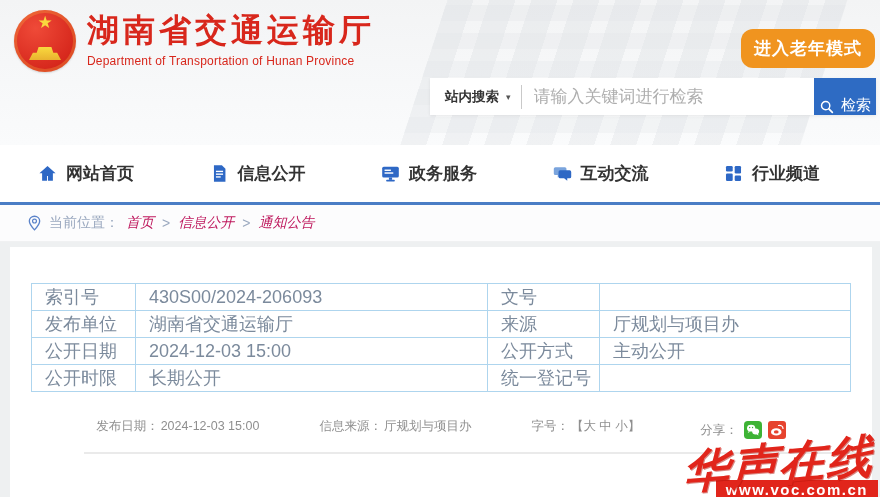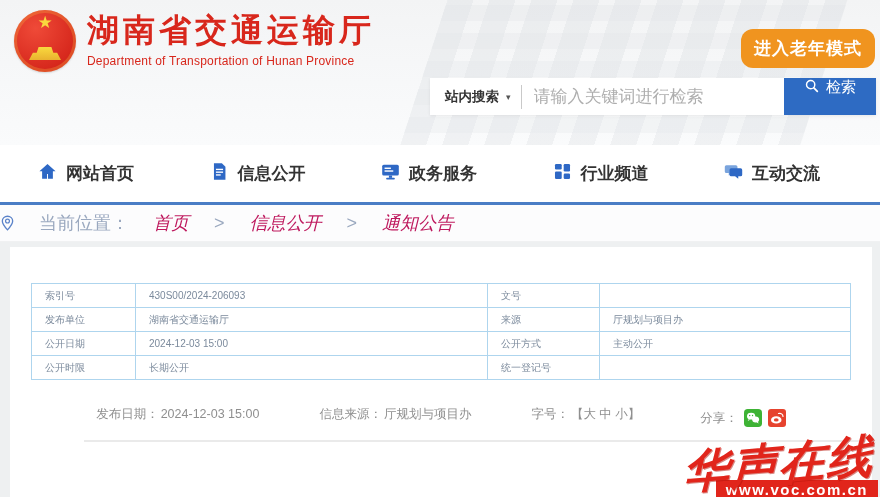--- a/index.html
+++ b/index.html
@@ -46,48 +46,48 @@
     position:absolute; left:430px; right:4px; top:78px; height:37px;
     background:#fff; display:flex; align-items:center;
     box-shadow:0 1px 3px rgba(0,0,0,.08);
   }
   .search-scope { display:flex; align-items:center; gap:7px; padding:0 10px 0 15px; font-size:13.5px; font-weight:bold; color:#333; cursor:pointer; white-space:nowrap;justify-content:center; }
   .search-scope .caret { font-size:9px; color:#555; }
   .scope-divider { width:1px; height:24px; background:#c9c9c9; }
   .search-input { flex:1; border:none; outline:none; height:100%; padding:0 12px; font-size:17px; color:#ef4444; font-family:Liberation Sans, sans-serif; background:transparent; min-width:0; }
   .search-input::placeholder { color:#aeaeae; }
   .search-btn {
-    width:92px; height:37px; flex:0 0 auto; background:#2e6bc3; color:#fff; border:none;
-    display:flex; align-items:flex-start; justify-content:center; gap:6px;
+    width:62px; height:37px; flex:0 0 auto; background:#2e6bc3; color:#fff; border:none;
+    display:flex; align-items:flex-end; justify-content:center; gap:6px;
     font-size:15px; cursor:pointer; font-family:inherit;
   }
 
   
   .nav {
     height:60px; background:#fff; border-bottom:3px solid #4a7dc5;
     display:flex; align-items:center; justify-content:space-between;
     padding:0 60px 0 38px; position:relative;
   }
-  .nav-item { display:flex; align-items:flex-start; gap:9px; font-size:17px; font-weight:bold; color:#333; cursor:pointer; white-space:nowrap; }
+  .nav-item { display:flex; align-items:center; gap:9px; font-size:17px; font-weight:bold; color:#333; cursor:pointer; white-space:nowrap; }
   .nav-item svg { width:19px; height:19px; }
 
   
   .breadcrumb-bar {
     height:37px; background:#fcfcfd; display:flex; align-items:center;
-    gap:24px; font-size:18px; color:#9aa8bf;
+    padding-left:27px; gap:7px; font-size:14px; color:#9aa8bf;
     border-bottom:1px solid #f0f1f2;
   }
   .breadcrumb-bar a { color:#be185d; text-decoration:none; cursor:pointer;font-style:italic; }
   .crumb-sep { margin:0 1px; }
 
   
   .content { position:relative; height:255px; }
   .card { margin:5px 8px 0 10px; background:#fff; height:250px; padding-top:36px; position:relative; }
 
-  table.meta { border-collapse:collapse; margin:0 auto; width:calc(100% - 42px); table-layout:fixed; font-size:10px; color:#7b8a9c; }
+  table.meta { border-collapse:collapse; margin:0 auto; width:calc(100% - 42px); table-layout:fixed; font-size:18px; color:#7b8a9c; }
   table.meta td { border:1px solid #aed5ee; height:24px; padding:1px 6px 1px 13px; overflow:hidden; white-space:nowrap; }
 
   .article-title { text-align:center; font-size:21px; font-weight:bold; color:#333; margin-top:19px; letter-spacing:1.5px; }
 
   .pubinfo {
     margin-top:21px; display:flex; justify-content:center; align-items:center;
     gap:60px; font-size:12.5px; color:#8f8f8f; white-space:nowrap;
   }
   .pub-item { display:flex; align-items:center; gap:2px; }
   .font-size-options { cursor:pointer; color:#8f8f8f; }
@@ -165,34 +165,34 @@
     <svg viewBox="0 0 24 24">
       <rect x="1.5" y="3.5" width="21" height="13.5" rx="2" fill="#2e68c5"></rect>
       <rect x="4.5" y="7" width="8" height="1.8" fill="#fff"></rect>
       <rect x="4.5" y="10.5" width="11" height="1.8" fill="#fff"></rect>
       <rect x="10" y="17" width="4" height="3" fill="#2e68c5"></rect>
       <rect x="6.5" y="20" width="11" height="2" rx="1" fill="#2e68c5"></rect>
     </svg>
     <span>政务服务</span>
   </div>
   <div class="nav-item">
+    <svg viewBox="0 0 24 24">
+      <path d="M2 4h12a2 2 0 0 1 2 2v6a2 2 0 0 1-2 2h-5l-4 3v-3H2a2 2 0 0 1-2-2V6a2 2 0 0 1 2-2z" fill="#7aa4dd" transform="translate(1,0)"></path>
+      <path d="M9 8h12a2 2 0 0 1 2 2v6a2 2 0 0 1-2 2h-3v3l-4-3H9a2 2 0 0 1-2-2v-6a2 2 0 0 1 2-2z" fill="#2e68c5"></path>
+    </svg>
+    <span>互动交流</span>
+  </div>
+  <div class="nav-item">
     <svg viewBox="0 0 24 24" fill="#2e68c5">
       <rect x="2.5" y="2.5" width="8.5" height="7" rx="1.5"></rect>
       <rect x="2.5" y="12" width="8.5" height="9.5" rx="1.5"></rect>
       <rect x="13.5" y="2.5" width="8" height="9.5" rx="1.5"></rect>
       <rect x="13.5" y="14.5" width="8" height="7" rx="1.5"></rect>
     </svg>
     <span>行业频道</span>
-  </div>
-  <div class="nav-item">
-    <svg viewBox="0 0 24 24">
-      <path d="M2 4h12a2 2 0 0 1 2 2v6a2 2 0 0 1-2 2h-5l-4 3v-3H2a2 2 0 0 1-2-2V6a2 2 0 0 1 2-2z" fill="#7aa4dd" transform="translate(1,0)"></path>
-      <path d="M9 8h12a2 2 0 0 1 2 2v6a2 2 0 0 1-2 2h-3v3l-4-3H9a2 2 0 0 1-2-2v-6a2 2 0 0 1 2-2z" fill="#2e68c5"></path>
-    </svg>
-    <span>互动交流</span>
   </div>
 </nav>
 
 <div class="breadcrumb-bar">
   <svg width="15" height="17" viewBox="0 0 24 28" fill="none">
     <path d="M12 2c-5 0-8.5 3.6-8.5 8 0 5.5 8.5 14.5 8.5 14.5S20.5 15.5 20.5 10c0-4.4-3.5-8-8.5-8z" stroke="#5b83c9" stroke-width="2.2"></path>
     <circle cx="12" cy="10" r="3.2" stroke="#5b83c9" stroke-width="2"></circle>
   </svg>
   <span>当前位置：</span>
   <a>首页</a>

